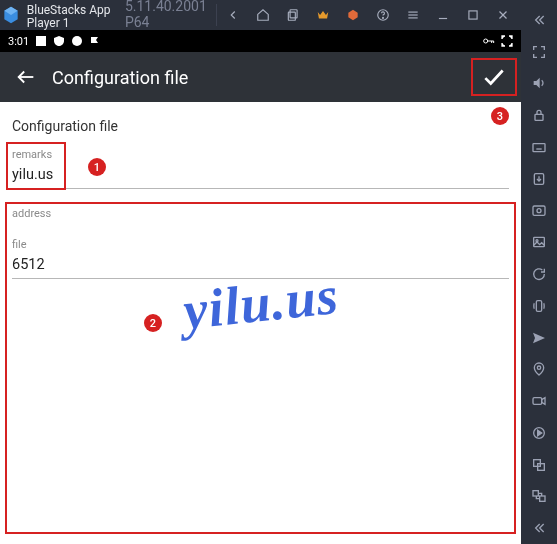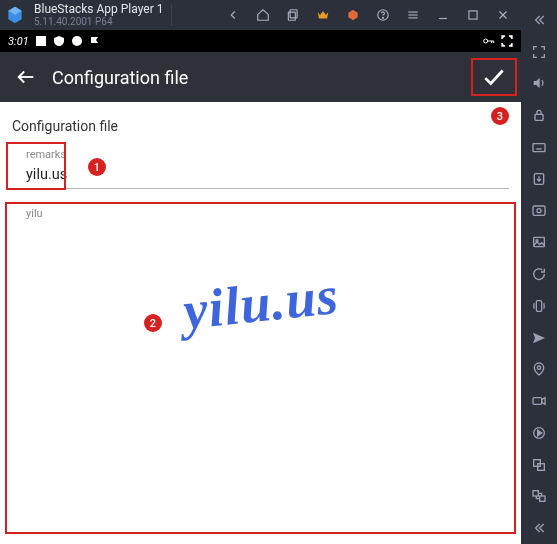--- a/index.html
+++ b/index.html
@@ -29,27 +29,28 @@
   }
   .bs-logo {
     width: 30px;
     display: flex;
     align-items: center;
     justify-content: center;
   }
   .bs-logo svg { width: 20px; height: 20px; }
   .bs-title-block {
     display: flex;
-    flex-direction: column;
+    flex-direction: row;
     justify-content: center;
     margin-left: 4px;
     line-height: 1.1;
+    align-items: flex-end;
   }
   .bs-title-block .title { font-size: 12px; color: #e4e6ea; }
-  .bs-title-block .ver   { font-size: 10px;  color: #7a8093; }
+  .bs-title-block .ver   { font-size: 14px;  color: #7a8093; }
   .bs-title-sep { width: 1px; background: #3c4150; margin: 4px 8px; }
   .bs-title-icons {
     display: flex;
     align-items: center;
     gap: 14px;
     margin-left: auto;
     margin-right: 10px;
   }
   .bs-title-icons .ticon {
     width: 16px; height: 16px;
@@ -62,21 +63,20 @@
 
   
   .android-status {
     height: 22px;
     background: #000;
     color: #fff;
     display: flex;
     align-items: center;
     font-size: 11px;
     padding: 0 8px;
-    font-style: italic;
   }
   .android-status .left { display: flex; align-items: center; gap: 6px; }
   .android-status .right { margin-left: auto; display: flex; align-items: center; gap: 6px; }
   .sicon { width: 12px; height: 12px; display: inline-flex; }
   .sicon svg { width: 12px; height: 12px; fill: #fff; }
 
   
   .app-header {
     height: 50px;
     background: #2e3238;
@@ -115,21 +115,21 @@
   }
 
   .section-title {
     font-size: 14px;
     color: #333;
     margin: 4px 0 14px 4px;
   }
 
   .field {
     position: relative;
-    margin: 0 4px 18px 18px;
+    margin: 0 4px 18px 4px;
   }
   .field .flabel {
     font-size: 11px;
     color: #8a8a8a;
     margin-bottom: 2px;
     display: block;
   }
   .field .finput {
     font-size: 14.5px;
     color: #222;
@@ -362,24 +362,26 @@
 
     <div class="app-body">
       <div class="section-title">Configuration file</div>
 
       <div class="field">
         <span class="flabel">remarks</span>
         <input class="finput" value="yilu.us" style="">
       </div>
 
       <div class="field">
+        <span class="flabel">address</span>
       </div>
 
       <div class="field">
-        <span class="flabel">yilu</span>
+        <span class="flabel">file</span>
+        <input class="finput" value="6512" style="">
       </div>
 
       <div class="field">
       </div>
 
 
       <div class="watermark">yilu.us</div>
 
       <div class="hl-remarks"></div>
       <div class="badge b1">1</div>

